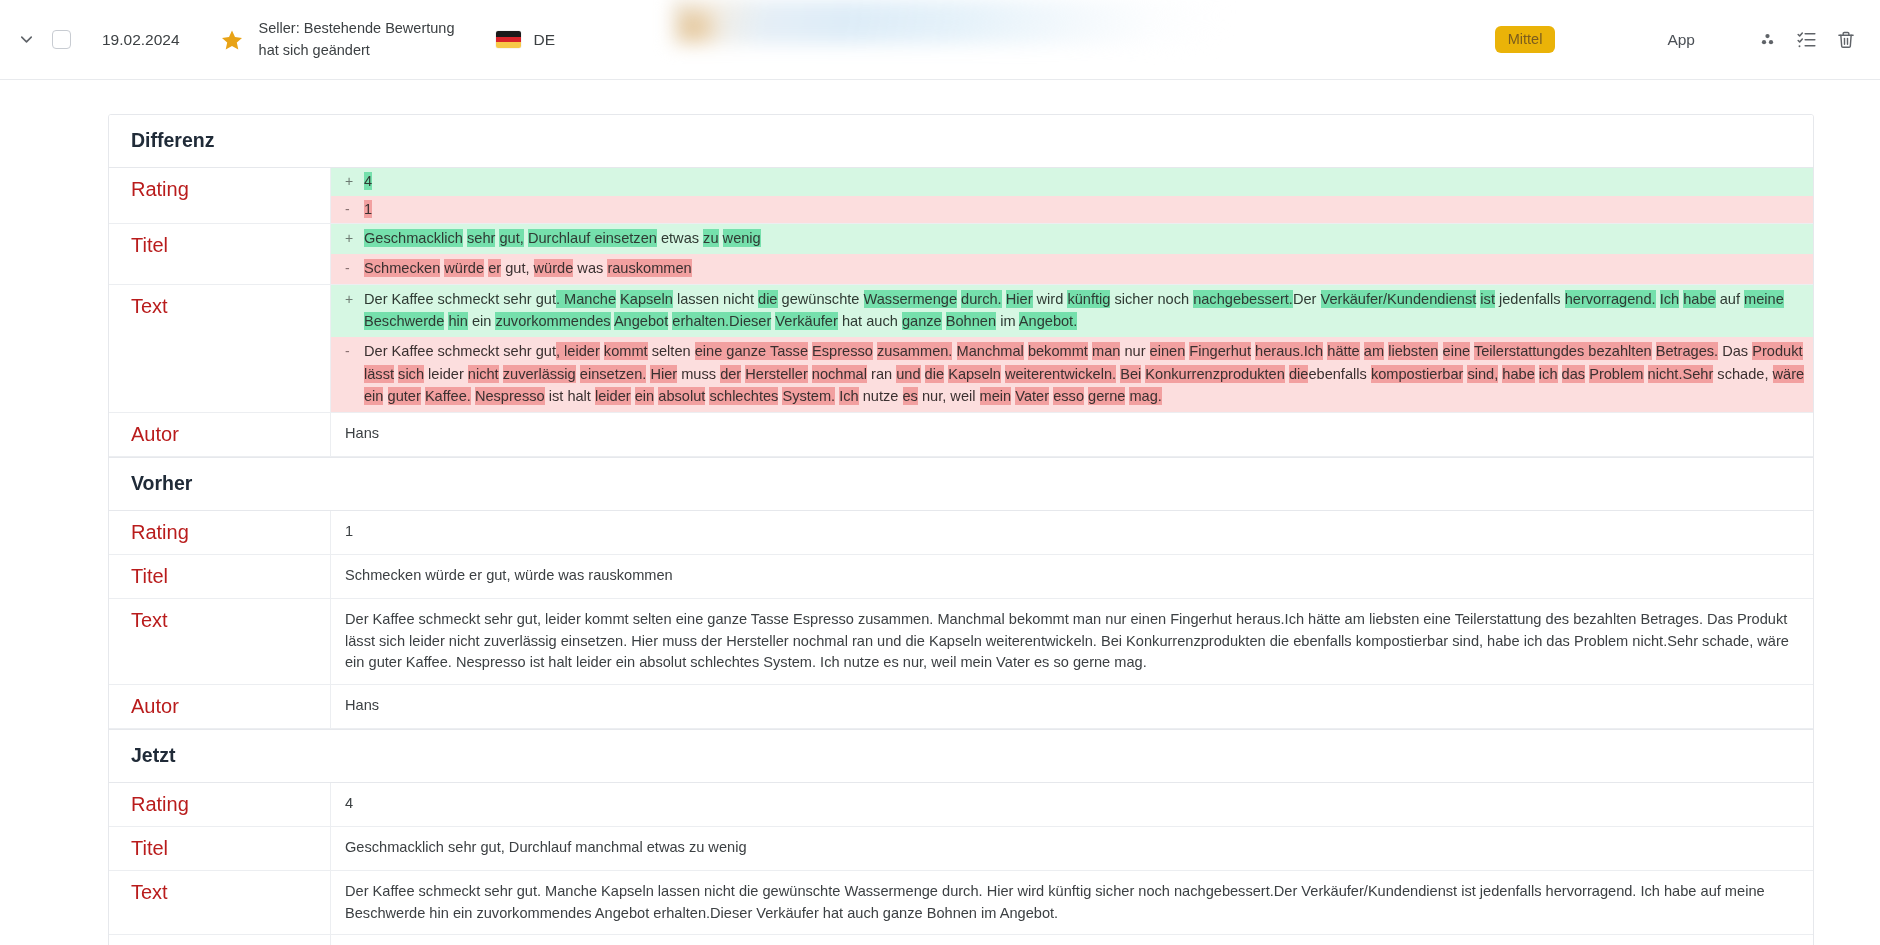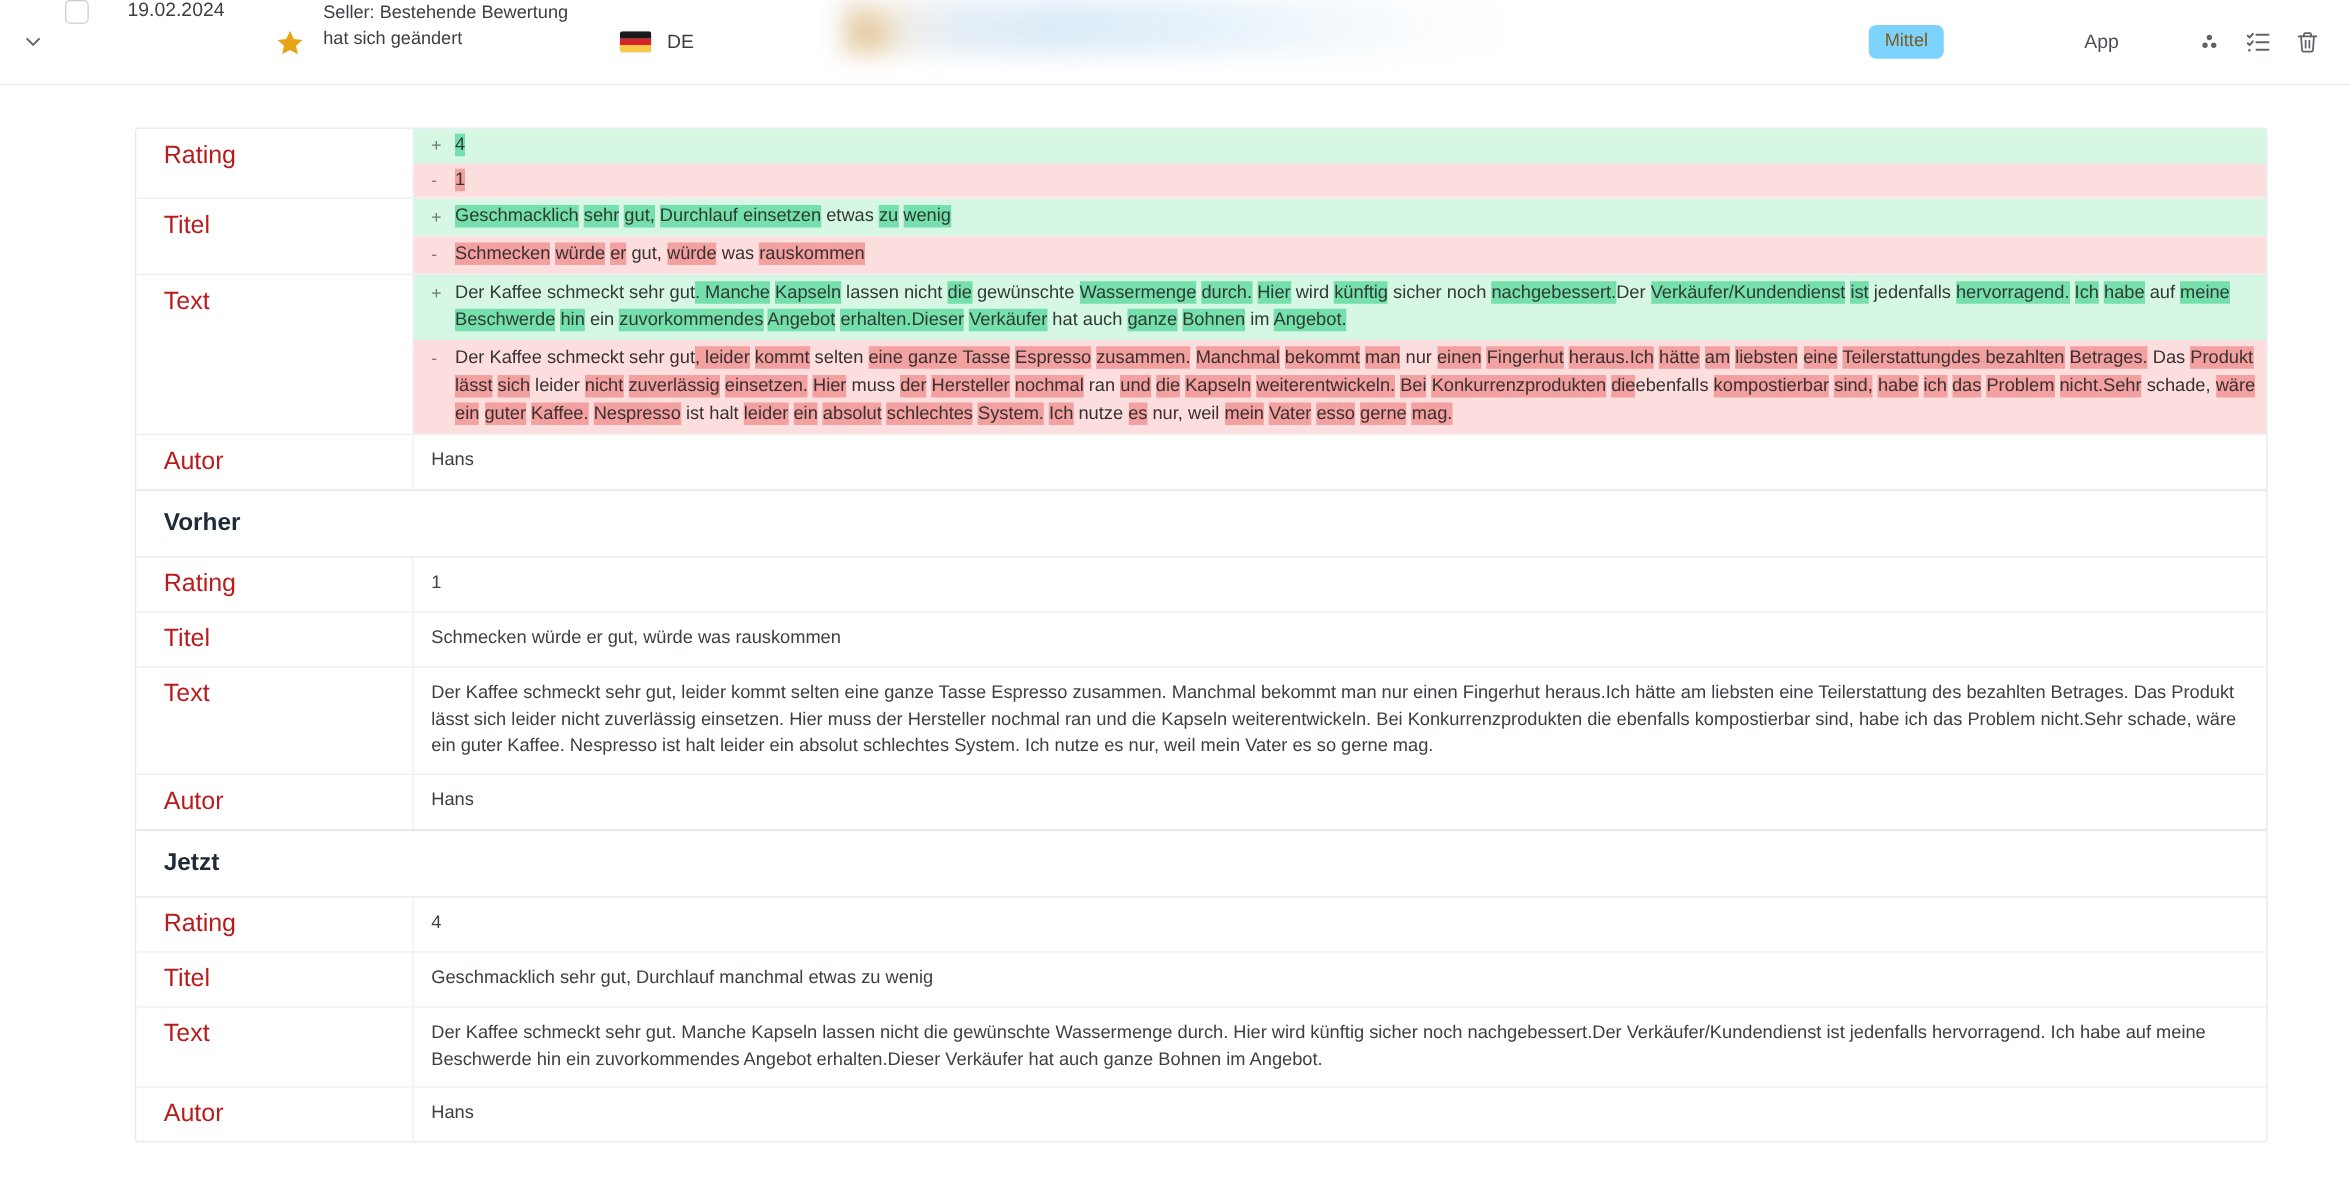--- a/index.html
+++ b/index.html
@@ -7,24 +7,25 @@
     margin: 0; padding: 0;
     width: 1880px; height: 945px;
     background: #ffffff;
     font-family: "Liberation Sans", sans-serif;
     overflow: hidden;
   }
 
   
   .header {
     position: relative;
-    height: 68px;
+    height: 80px;
     background: #ffffff;
     border-bottom: 1px solid #e8eaed;
     display: flex;
+    align-items: center;
   }
   .hdr-chevron {
     width: 44px; display: flex; align-items: center; justify-content: center;
     margin-left: 4px; cursor: pointer;
   }
   .hdr-chevron svg { display:block; }
   .hdr-checkbox {
     width: 19px; height: 19px;
     border: 1.5px solid #c8ccd2; border-radius: 4px;
     background: #fff; margin-left: 4px; cursor: pointer; flex: none;
@@ -71,21 +72,21 @@
   .hdr-redacted:after {
     content:""; position:absolute; left:6px; top:8px; width:52px; height:36px;
     background: radial-gradient(circle at 30% 55%, rgba(224,186,130,.85), rgba(236,214,182,0) 72%);
   }
 
   .hdr-right {
     margin-left: auto; display: flex; align-items: center; flex: none;
     padding-right: 24px;
   }
   .badge-mittel {
-    background: #7dd3fc; color: #7a5c1e;
+    background: #eab308; color: #7a5c1e;
     font-size: 14.5px; padding: 5px 13px 6px; border-radius: 6px;
     white-space: nowrap;
   }
   .hdr-app {
     margin-left: 112px; font-size: 15.5px; color: #4a4f55; white-space: nowrap;
   }
   .hdr-icons { margin-left: 63px; display: flex; align-items: center; gap: 19px; }
   .hdr-icons .ic { cursor: pointer; display: flex; }
 
   
@@ -213,20 +214,21 @@
           <line x1="10.2" y1="10.2" x2="10.2" y2="17"></line>
           <line x1="13.8" y1="10.2" x2="13.8" y2="17"></line>
         </svg>
       </span>
     </span>
   </div>
 </div>
 
 <div class="page">
   <div class="card" id="card">
+      <div class="section-head">Differenz</div>
       <div class="row">
         <div class="row-label">Rating</div>
         <div class="row-value diffwrap rating-diff" style="padding: 0px;">
           <div class="diffline add">
             <span class="sign">+</span>
             <span class="txt"><mark class="a">4</mark></span>
           </div>
           <div class="diffline del">
             <span class="sign">-</span>
             <span class="txt"><mark class="d">1</mark></span>

